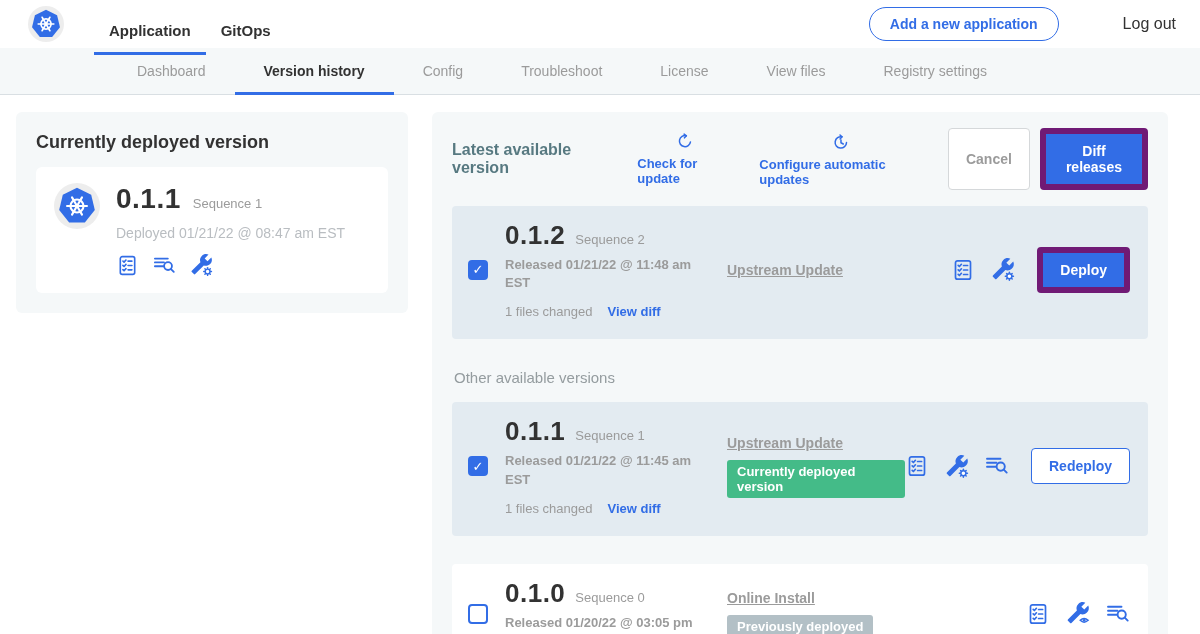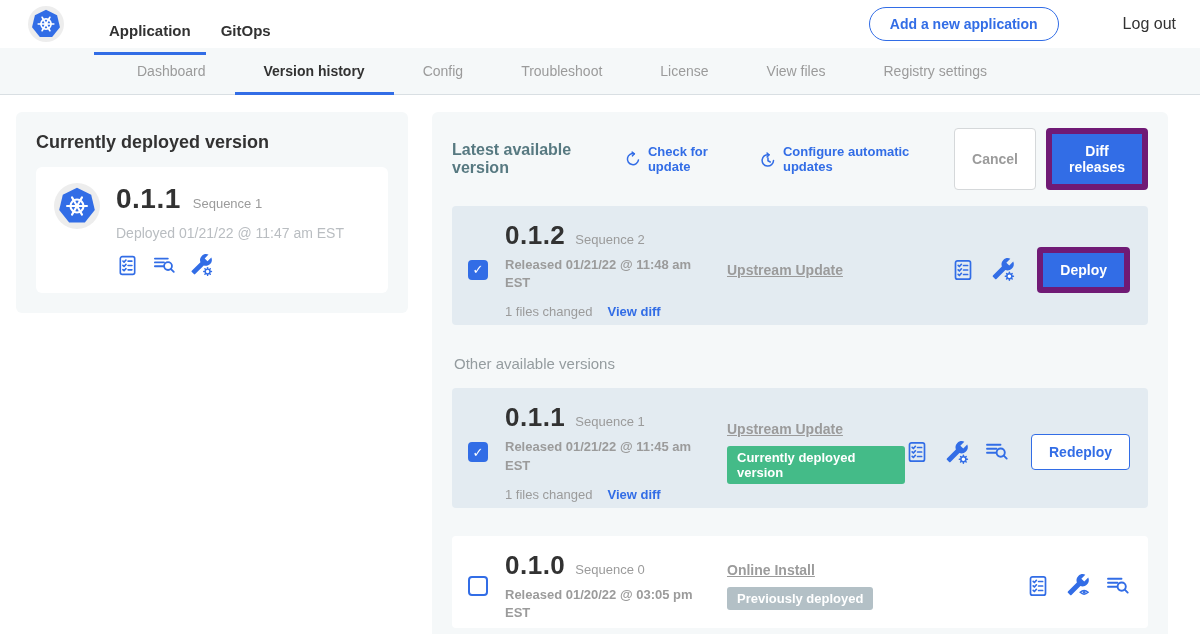--- a/index.html
+++ b/index.html
@@ -42,29 +42,29 @@
   .dver { font-size:28px; font-weight:800; color:#323232; letter-spacing:.5px; }
   .dseq { font-size:13px; color:#9b9b9b; }
   .ddate { margin-top:10px; font-size:14px; color:#b9bdc1; }
   .dicons { margin-top:12px; display:flex; align-items:center; gap:13px; }
 
   
   .history-card { flex:1; padding:16px 20px 22px 20px; }
   .hist-header { display:flex; align-items:center; }
   .hist-title { font-size:16px; font-weight:700; color:#577981; margin-right:22px; }
   .link-btn { display:flex; align-items:center; gap:6px; font-size:13px; font-weight:700;
-    color:#326de6; cursor:pointer; margin-right:26px; }
+    color:#326de6; cursor:pointer; margin-right:26px;flex-direction:column; }
   .hdr-buttons { margin-left:auto; display:flex; gap:10px; }
   .btn { border-radius:4px; font-size:14px; font-weight:700; padding:9px 17px;
     cursor:pointer; font-family:inherit; }
   .btn-cancel { background:#fff; border:1px solid #d5d8da; color:#9b9b9b; }
   .btn-primary { background:#326de6; border:6px solid #701a75; color:#fff; }
   .btn-outline { background:#fff; border:1px solid #326de6; color:#326de6; }
 
-  .version-row { border-radius:4px; padding:14px 18px 6px 16px; display:flex; align-items:center; }
+  .version-row { border-radius:4px; padding:14px 18px 20px 16px; display:flex; align-items:center; }
   .row-selected { background:#e3ebf1; }
   .row-white { background:#fff; }
   .row-012 { margin-top:16px; }
   .other-title { margin:30px 0 16px 2px; font-size:15px; color:#949c9f; }
   .row-010 { margin-top:28px; }
 
   .checkbox { width:20px; height:20px; border-radius:4px; flex-shrink:0;
     border:2px solid #326de6; background:#fff; margin-right:17px; cursor:pointer;
     display:flex; align-items:center; justify-content:center; }
   .checkbox.checked { background:#326de6; }
@@ -183,21 +183,21 @@
     <h2>Currently deployed version</h2>
     <div class="deployed-inner">
       <svg class="k8s-big" viewBox="0 0 24 24">
           <use href="#k8slogo"></use>
         </svg>
       <div>
         <div class="dver-line">
           <span class="dver">0.1.1</span>
           <span class="dseq">Sequence 1</span>
         </div>
-        <div class="ddate">Deployed 01/21/22 @ 11:47 am EST</div>
+        <div class="ddate">Deployed 01/21/22 @ 08:47 am EST</div>
         <div class="dicons">
           <span class="icon">
               <svg width="23" height="23" viewBox="0 0 24 24">
                 <use href="#ic-checklist"></use>
               </svg>
             </span>
           <span class="icon">
               <svg width="24" height="23" viewBox="0 0 24 24">
                 <use href="#ic-filesearch"></use>
               </svg>

